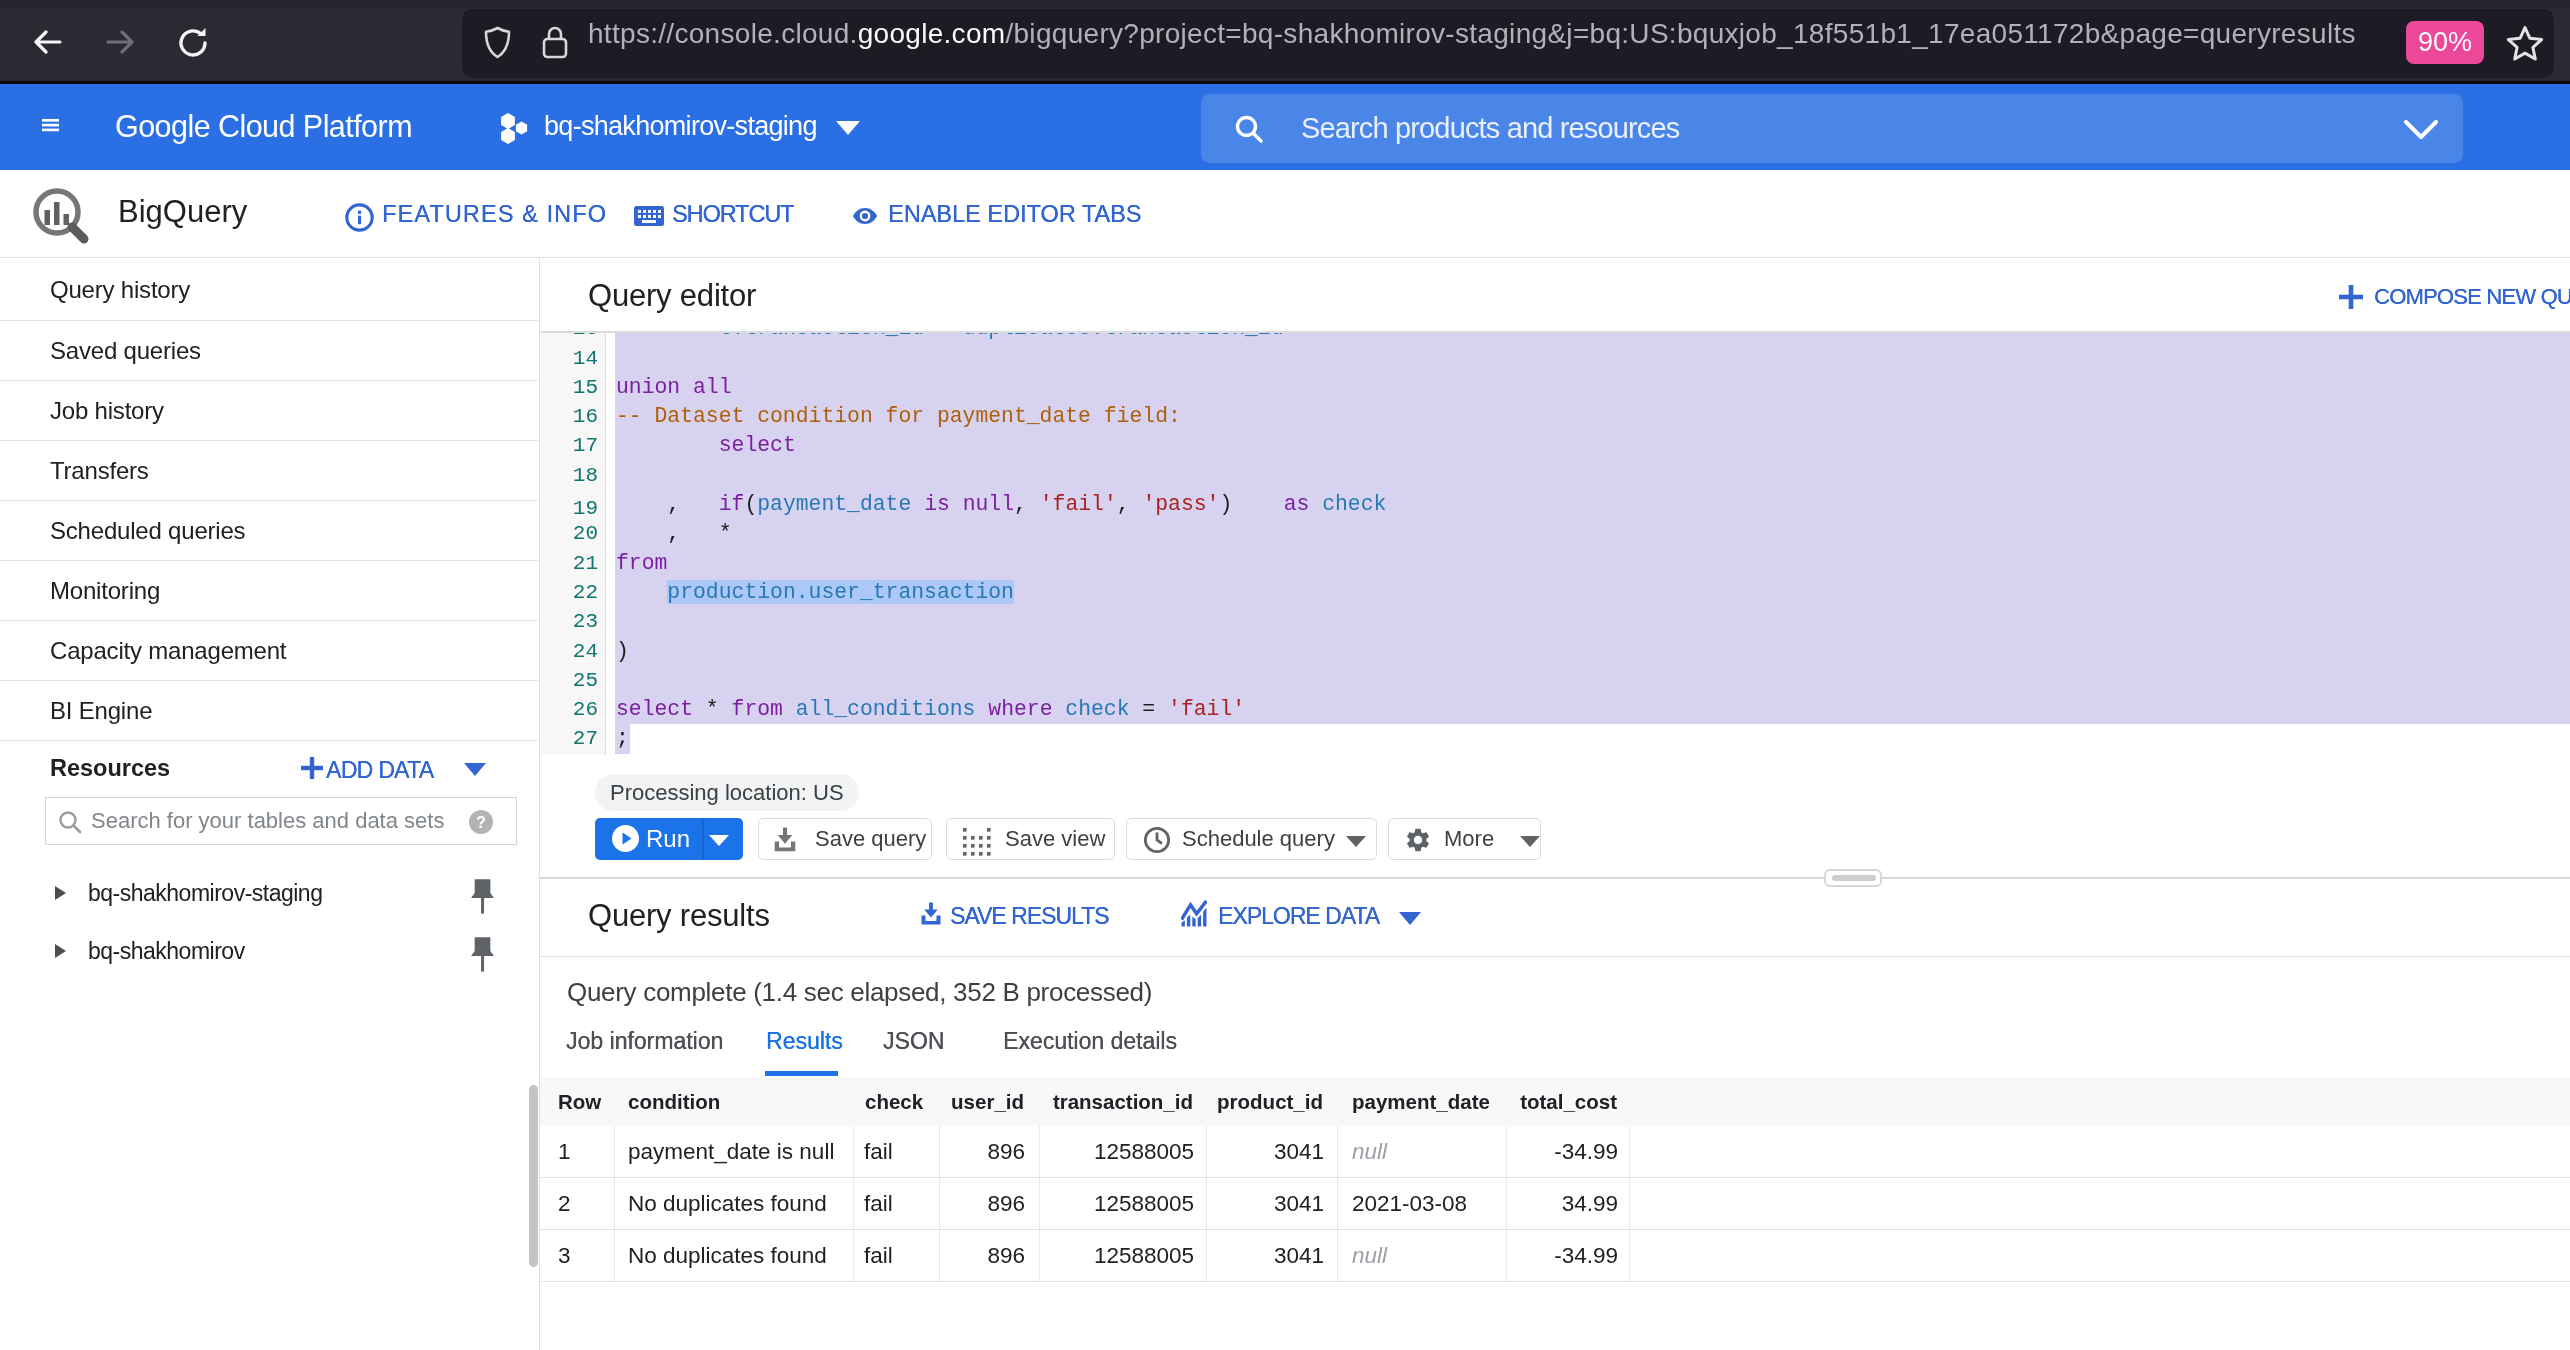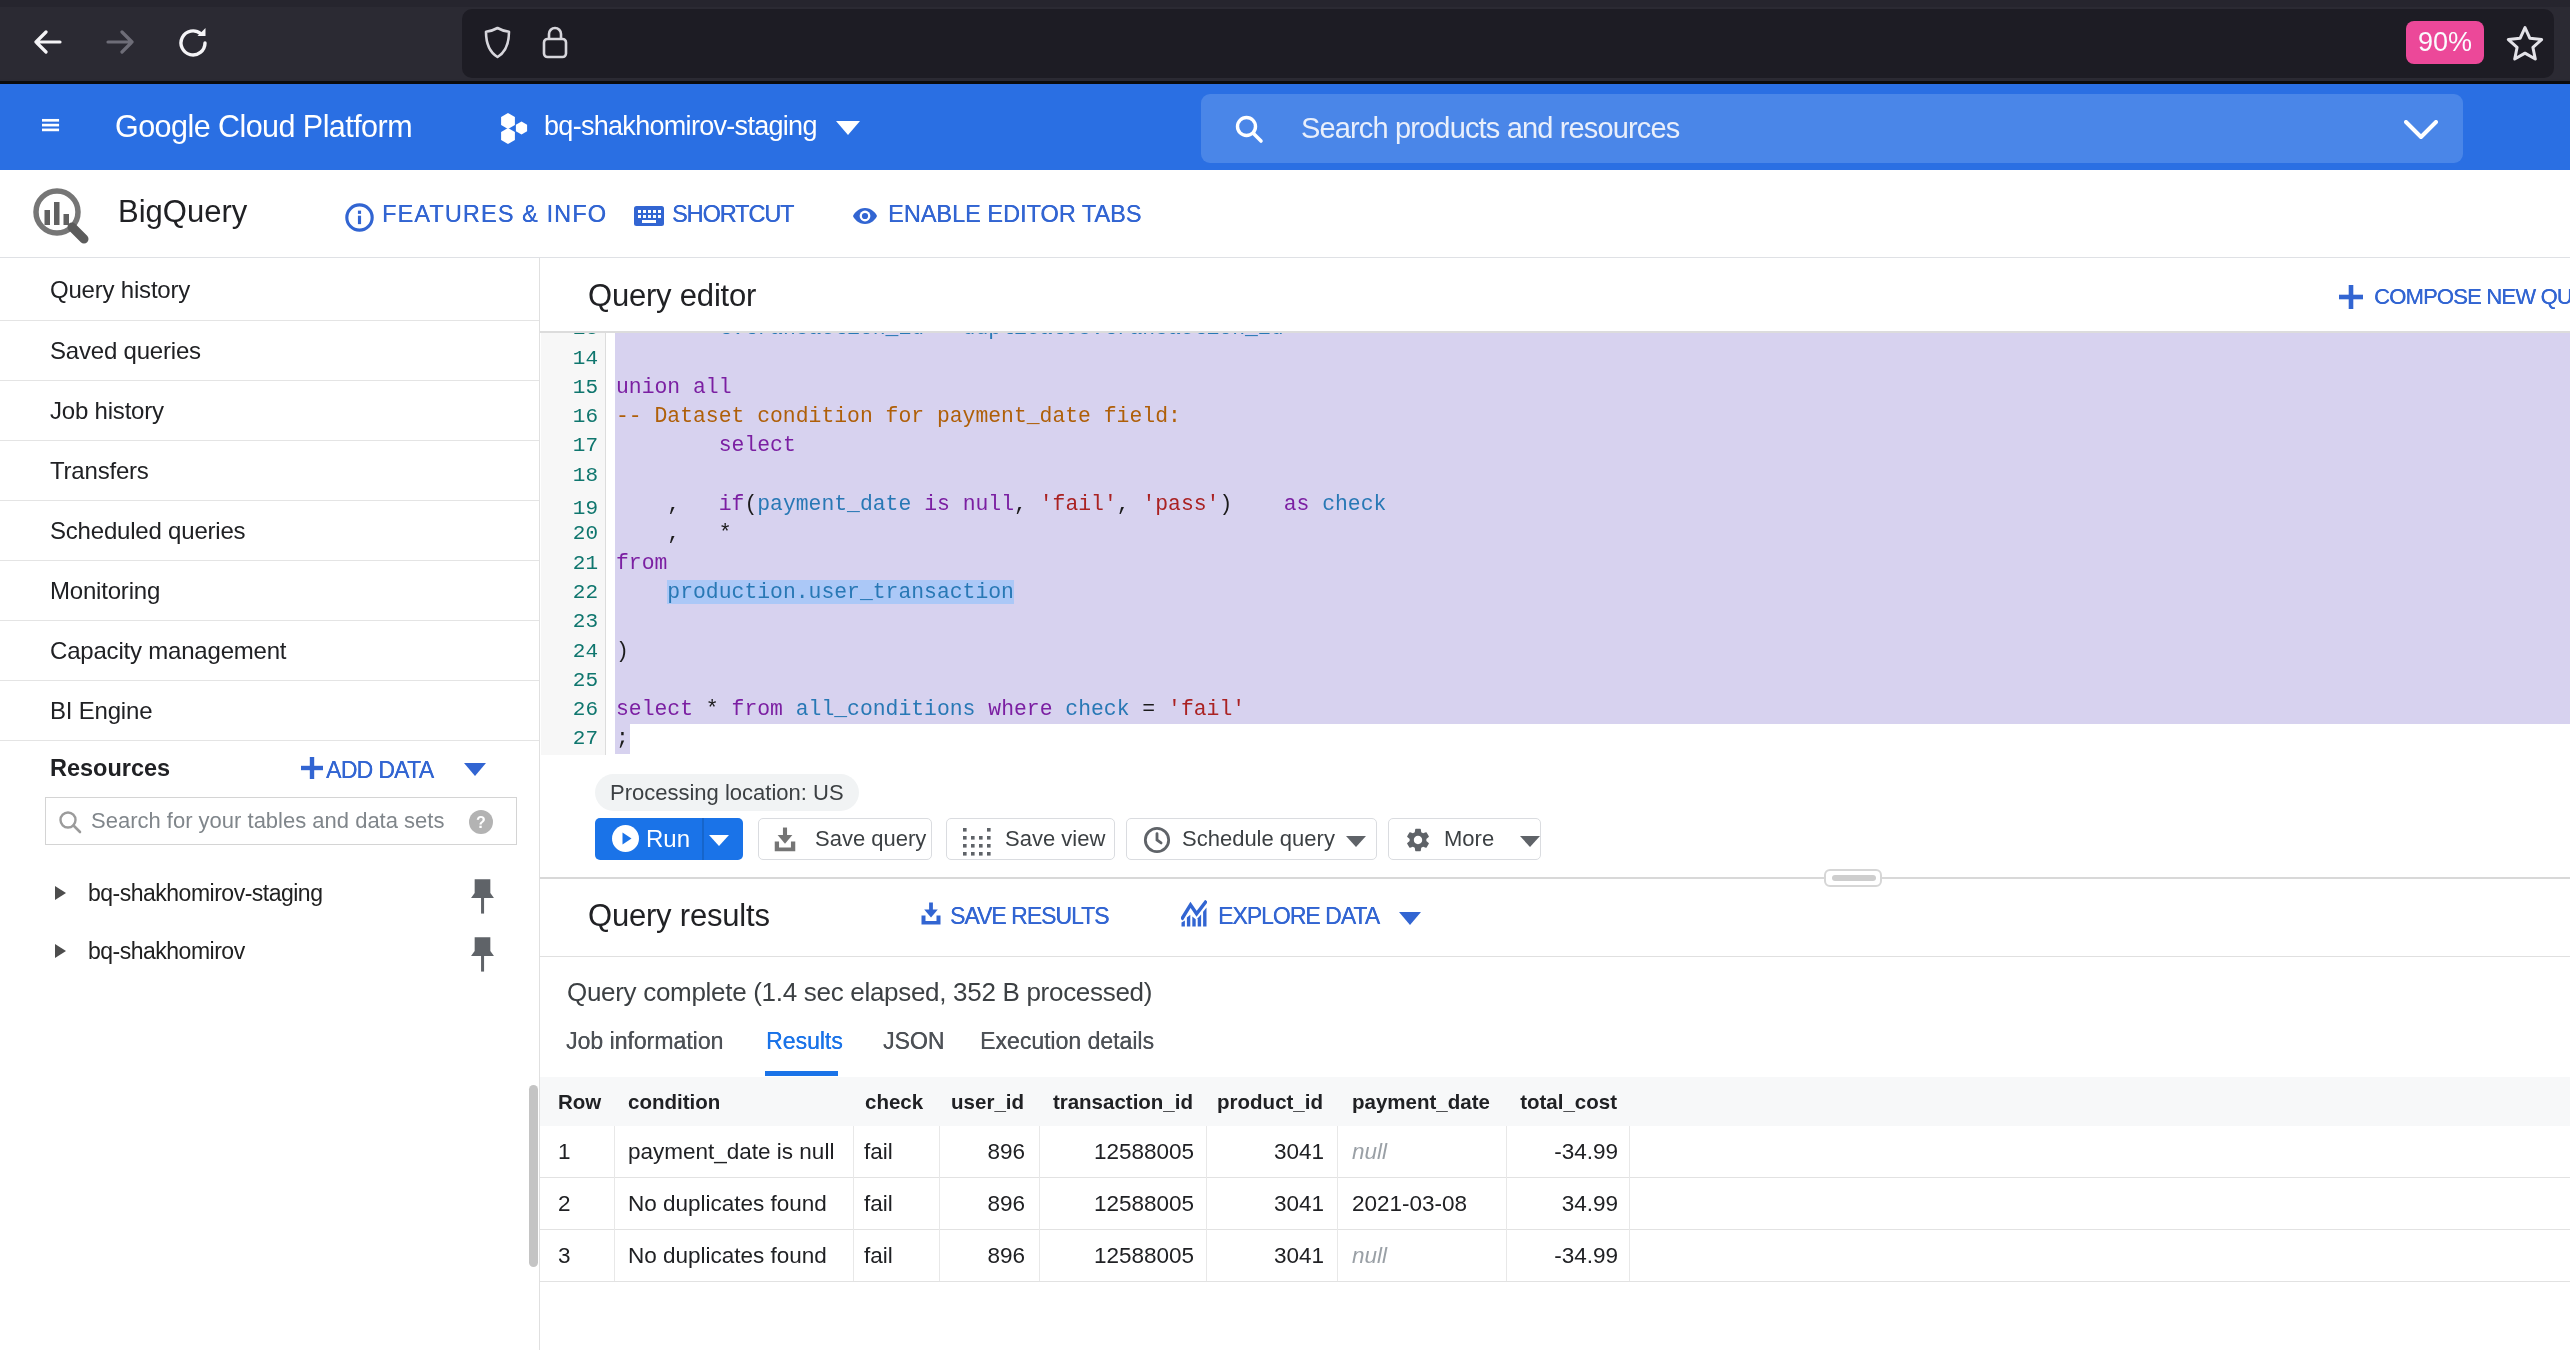--- a/index.html
+++ b/index.html
@@ -110,20 +110,21 @@
     </svg>
 
     <svg class="abs" style="left:484px;top:26px" width="27" height="33" viewBox="0 0 27 33">
       <path d="M13.5 2 C9 4.5 5 5.5 2 5.8 C2 14 3.5 25 13.5 31 C23.5 25 25 14 25 5.8 C22 5.5 18 4.5 13.5 2 Z" stroke="#d7d6dc" stroke-width="2.6" fill="none" stroke-linejoin="round"></path>
     </svg>
 
     <svg class="abs" style="left:541px;top:24px" width="28" height="36" viewBox="0 0 28 36">
       <rect x="3" y="15" width="22" height="18" rx="3.5" stroke="#d7d6dc" stroke-width="2.6" fill="none"></rect>
       <path d="M8 15 V10 a6 6 0 0 1 12 0 V15" stroke="#d7d6dc" stroke-width="2.6" fill="none"></path>
     </svg>
+    <div class="abs urltext" style="left:588px">https://console.cloud.<b>google.com</b>/bigquery?project=bq-shakhomirov-staging&amp;j=bq:US:bquxjob_18f551b1_17ea051172b&amp;page=queryresults</div>
     <div class="abs" id="zoombadge">90%</div>
 
     <svg class="abs" style="left:2506px;top:25px" width="38" height="37" viewBox="0 0 24 23">
       <path d="M12 1.5 L15.1 8.2 L22.5 9 L17 14 L18.5 21.3 L12 17.6 L5.5 21.3 L7 14 L1.5 9 L8.9 8.2 Z" stroke="#e3e2e8" stroke-width="1.9" fill="none" stroke-linejoin="round"></path>
     </svg>
   </div>
 
   <div class="abs" id="gcpbar">
 
     <svg class="abs" style="left:42px;top:32px" width="32" height="23" viewBox="0 0 60 32">
@@ -402,21 +403,21 @@
     </svg>
     <div class="abs reslink" style="left:678px">EXPLORE DATA</div>
     <div class="abs caret" style="left:859px;top:654px;border-left-width:11px;border-right-width:11px;border-top:13px solid #3265d2"></div>
 
     <div class="abs" id="divider2"></div>
     <div class="abs" id="qcomplete">Query complete (1.4 sec elapsed, 352 B processed)</div>
 
     <div class="abs tab" style="left:26px">Job information</div>
     <div class="abs tab" style="left:226px;color:#1a73e8">Results</div>
     <div class="abs tab" style="left:343px">JSON</div>
-    <div class="abs tab" style="left:440px">Execution details</div>
+    <div class="abs tab" style="left:463px">Execution details</div>
     <div class="abs" id="tabline"></div>
 
     <div class="abs" id="thead">
       <div class="th" style="left:18px">Row</div>
       <div class="th" style="left:88px">condition</div>
       <div class="th" style="left:325px">check</div>
       <div class="th" style="right:1546px">user_id</div>
       <div class="th" style="right:1377px">transaction_id</div>
       <div class="th" style="right:1247px">product_id</div>
       <div class="th" style="left:812px">payment_date</div>

